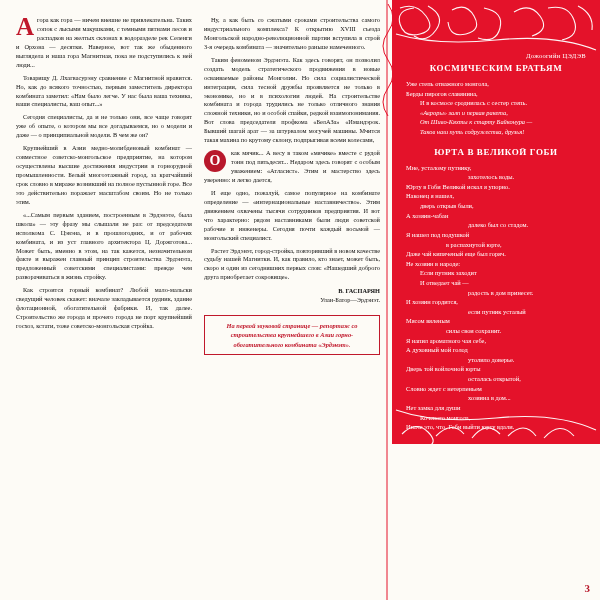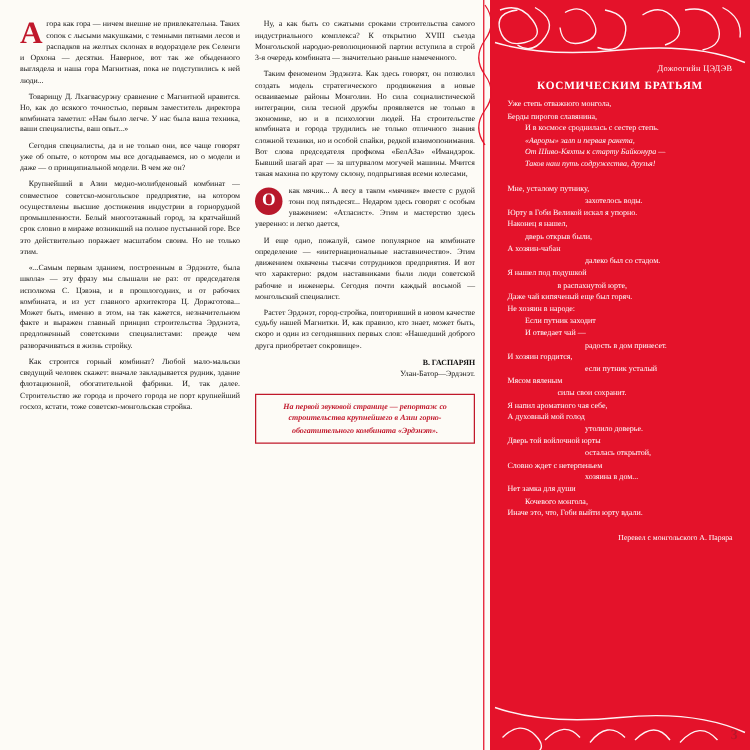--- a/index.html
+++ b/index.html
@@ -70,21 +70,21 @@
     line-height:1.45;
     text-align:center;
     padding:5px 4px;
     font-style:italic;
     font-weight:bold;
   }
   
   .right{
     position:absolute;
     left:392px;top:0;
-    width:208px;height:600px;
+    width:208px;height:444px;
     background:#e4122a;
     color:#fff;
     box-sizing:border-box;
     padding:52px 14px 40px 14px;
     overflow:hidden;
   }
   .author{
     font-size:6.6px;
     text-align:right;
     margin-bottom:4px;
@@ -182,20 +182,21 @@
     <div class="poem-title">КОСМИЧЕСКИМ БРАТЬЯМ</div>
     <div class="poem" id="poem1">
         <div>Уже степь отважного монгола,</div>
         <div>Берды пирогов славянина,</div>
         <div class="ind1">И в космосе сроднилась с сестер степь.</div>
         <div class="ind1 ital">«Авроры» залп и первая ракета,</div>
         <div class="ind1 ital">От Шиво-Кяхты к старту Байконура —</div>
         <div class="ind1 ital">Таков наш путь содружества, друзья!</div>
       </div>
 
+    <div class="poem-title2">ЮРТА В ВЕЛИКОЙ ГОБИ</div>
     <div class="poem" id="poem2">
         <div>Мне, усталому путнику,</div>
         <div class="ind3">захотелось воды.</div>
         <div>Юрту в Гоби Великой искал я упорно.</div>
         <div>Наконец я нашел,</div>
         <div class="ind1">дверь открыв были,</div>
         <div>А хозяин-чабан</div>
         <div class="ind3">далеко был со стадом.</div>
         <div>Я нашел под подушкой</div>
         <div class="ind2">в распахнутой юрте,</div>

